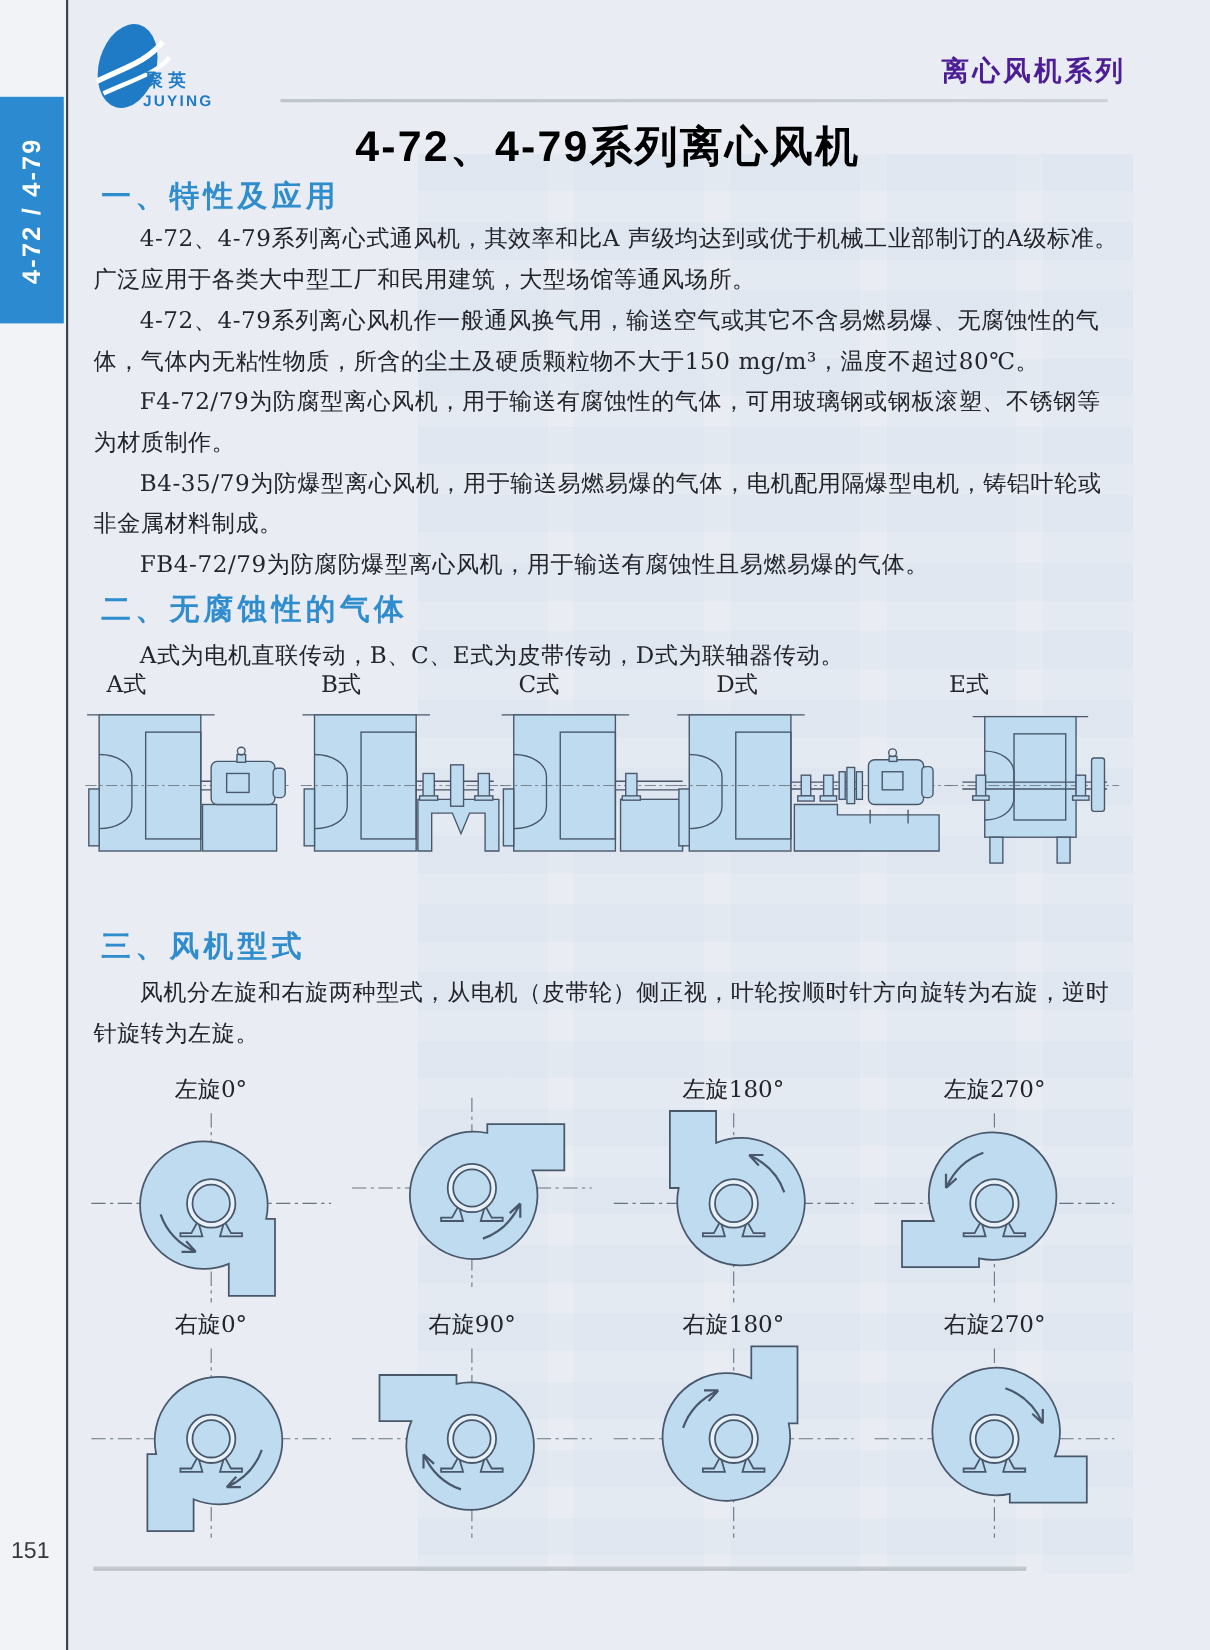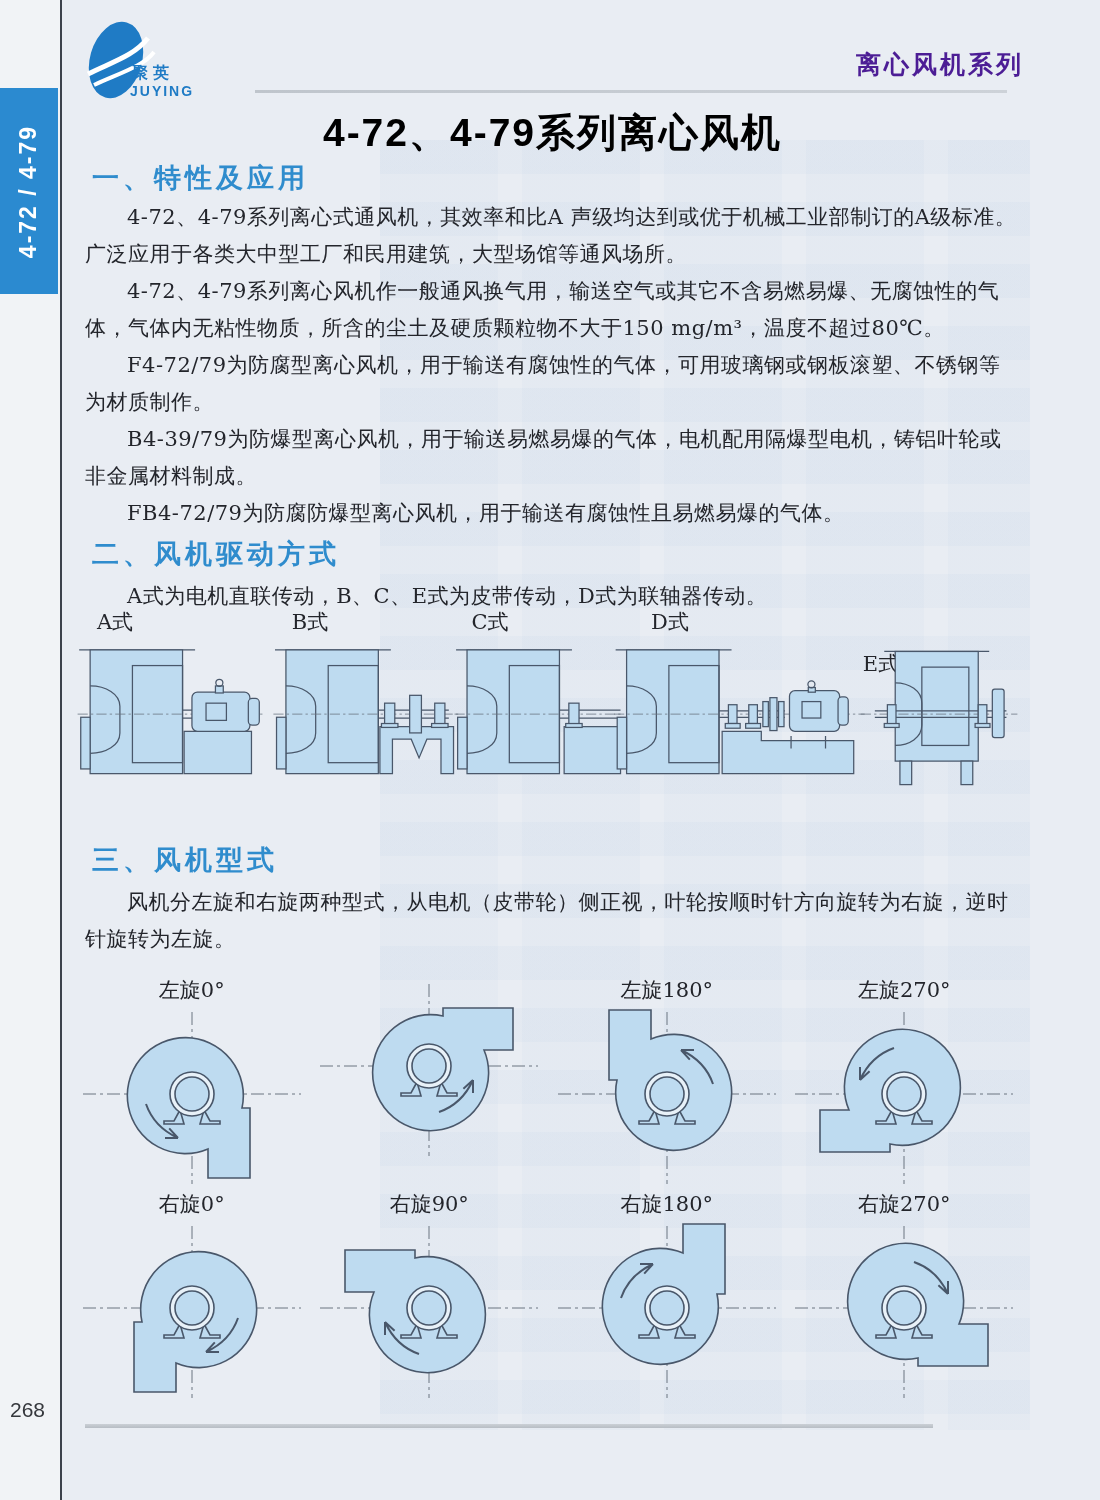--- a/index.html
+++ b/index.html
@@ -55,21 +55,21 @@
   }
   #paragraphs{top:199px;}
   #s2-intro{top:578px;}
   #s3-intro{top:884px;}
   .body-copy p{margin:0;text-indent:2em;}
   .fig-label{
     position:absolute;width:80px;text-align:center;
     font-family:"DejaVu Serif", serif;font-size:21px;color:#23252b;
   }
   .drive-row{position:absolute;left:75px;top:636px;width:945px;height:186px;}
-  .rot-row{position:absolute;left:73px;width:950px;display:flex;}
+  .rot-row{position:absolute;left:73px;width:950px;display:flex;align-items:center;}
   #rot-row-1{top:976px;}
   #rot-row-2{top:1190px;}
   .rot-cell{flex:1;text-align:center;}
   .rot-cell .rlabel{
     font-family:"DejaVu Serif", serif;font-size:21px;color:#23252b;height:28px;
   }
   .bottom-rule{
     position:absolute;left:85px;top:1424px;width:848px;height:4px;
     background:linear-gradient(180deg,#cbd0d6,#b7bdc4);
   }
@@ -78,21 +78,21 @@
 </head>
 <body>
 
 <div class="content-bg"></div>
 <div class="scan-ghost"></div>
 <div class="v-divider"></div>
 
 <div class="side-tab">
   <span>4-72 / 4-79</span>
 </div>
-<div class="page-number">268</div>
+<div class="page-number">151</div>
 
 <div class="logo">
   <svg viewBox="0 0 130 96" width="130" height="96">
     <ellipse cx="34" cy="44" rx="26" ry="39" transform="rotate(16 34 44)" fill="#1f7bc5"></ellipse>
     <path d="M6 58 C30 46 52 40 66 22" stroke="#ffffff" stroke-width="5" fill="none"></path>
     <path d="M12 69 C38 57 62 50 72 36" stroke="#ffffff" stroke-width="4" fill="none"></path>
     <text x="50" y="62" font-size="16" font-weight="bold" fill="#1f7bc5" letter-spacing="5">聚英</text>
     <text x="48" y="80" font-size="14" font-weight="bold" fill="#1f7bc5" letter-spacing="2">JUYING</text>
   </svg>
 </div>
@@ -100,34 +100,34 @@
 <div class="series-label">离心风机系列</div>
 <div class="header-rule"></div>
 
 <div class="doc-title">4-72、4-79系列离心风机</div>
 
 <div class="sec-heading" id="h1">一、特性及应用</div>
 <div class="body-copy" id="paragraphs">
   <p>4-72、4-79系列离心式通风机，其效率和比A 声级均达到或优于机械工业部制订的A级标准。广泛应用于各类大中型工厂和民用建筑，大型场馆等通风场所。</p>
   <p>4-72、4-79系列离心风机作一般通风换气用，输送空气或其它不含易燃易爆、无腐蚀性的气体，气体内无粘性物质，所含的尘土及硬质颗粒物不大于150 mg/m³，温度不超过80℃。</p>
   <p>F4-72/79为防腐型离心风机，用于输送有腐蚀性的气体，可用玻璃钢或钢板滚塑、不锈钢等为材质制作。</p>
-  <p>B4-39/79为防爆型离心风机，用于输送易燃易爆的气体，电机配用隔爆型电机，铸铝叶轮或非金属材料制成。</p>
+  <p>B4-35/79为防爆型离心风机，用于输送易燃易爆的气体，电机配用隔爆型电机，铸铝叶轮或非金属材料制成。</p>
   <p>FB4-72/79为防腐防爆型离心风机，用于输送有腐蚀性且易燃易爆的气体。</p>
 </div>
 
-<div class="sec-heading" id="h2">二、风机驱动方式</div>
+<div class="sec-heading" id="h2">二、无腐蚀性的气体</div>
 <div class="body-copy" id="s2-intro">
   <p>A式为电机直联传动，B、C、E式为皮带传动，D式为联轴器传动。</p>
 </div>
 
 <div class="fig-label" style="left:75px;top:608px;">A式</div>
 <div class="fig-label" style="left:270px;top:608px;">B式</div>
 <div class="fig-label" style="left:450px;top:608px;">C式</div>
 <div class="fig-label" style="left:630px;top:608px;">D式</div>
-<div class="fig-label" style="left:841px;top:608px;margin-top:42px;">E式</div>
+<div class="fig-label" style="left:841px;top:608px;">E式</div>
 
 <div class="drive-row" id="drive-row">
     <svg viewBox="0 0 960 190" width="945" height="186">
       <g transform="translate(0,3) scale(0.8)">
     <path d="M2 14 H150" fill="none" stroke="#49576a" stroke-width="1.6"></path>
     <rect x="16" y="14" width="118" height="158" fill="#bedbf0" stroke="#49576a" stroke-width="1.6"></rect>
     <rect x="4" y="100" width="12" height="66" fill="#bedbf0" stroke="#49576a" stroke-width="1.6"></rect>
     <rect x="70" y="34" width="64" height="124" fill="none" stroke="#49576a" stroke-width="1.6"></rect>
     <path d="M16 60 C36 60 54 70 54 86 L54 120 C54 136 36 146 16 146" fill="none" stroke="#49576a" stroke-width="1.6"></path>
         <path d="M0 96 H240" fill="none" stroke="#6a7480" stroke-width="1" stroke-dasharray="13 4 3 4"></path>

